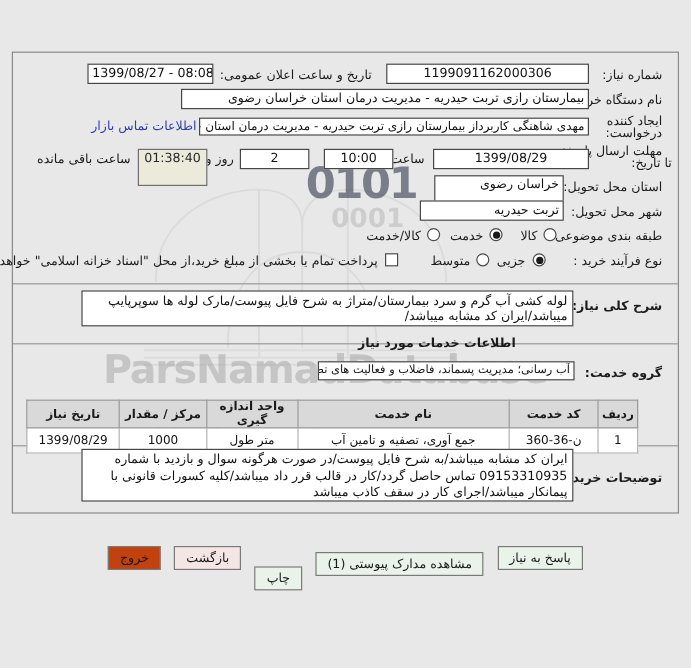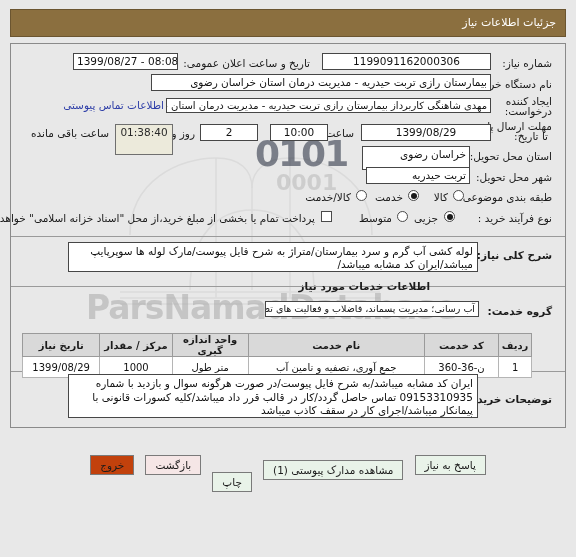--- a/index.html
+++ b/index.html
@@ -280,59 +280,56 @@
         <path d="M0 164 L260 164"></path>
       </g>
     </svg>
     <div class="wm-num">0101</div>
     <div class="wm-num2">0001</div>
     <div class="wm-text">ParsNamadDatabase</div>
     <div class="wm-text2">مرکز و اطلاعات بازار</div>
     <div class="wm-code">۲۰-۷۷۷۲۷۸۸-۱۳۳</div>
   </div>
 
-  <div class="title-bar">
-    <span>جزئیات اطلاعات نیاز</span>
-  </div>
 
   <div class="panel">
     <div class="sep" style="top:192px;"></div>
     <div class="sep" style="top:242px;"></div>
     <div class="sep" style="top:327px;"></div>
   </div>
 
   <div class="lbl" style="right:24px; top:57px;">شماره نیاز:</div>
   <div class="fld center ltr" style="right:85px; top:53px; width:169px; height:17px; line-height:15px;">1199091162000306</div>
 
   <div class="lbl" style="right:266px; top:57px;">تاریخ و ساعت اعلان عمومی:</div>
   <div class="fld center ltr" style="right:398px; top:53px; width:105px; height:17px; line-height:15px;">1399/08/27 - 08:08</div>
 
   <div class="lbl" style="right:24px; top:78px;">نام دستگاه خریدار:</div>
   <div class="fld" style="right:85px; top:74px; width:340px; height:17px; line-height:15px;">بیمارستان رازی تربت حیدریه - مدیریت درمان استان خراسان رضوی</div>
 
   <div class="lbl" style="right:24px; top:95px;">ایجاد کننده</div>
   <div class="lbl" style="right:24px; top:105px;">درخواست:</div>
   <div class="fld" style="right:85px; top:98px; width:325px; height:15px; line-height:13px; font-size:10px;">مهدی شاهنگی کاربرداز بیمارستان رازی تربت حیدریه - مدیریت درمان استان خرا</div>
-  <div class="link" style="right:412px; top:99px;">اطلاعات تماس پیوستی</div>
+  <div class="link" style="right:412px; top:99px;">اطلاعات تماس بازار</div>
 
   <div class="lbl" style="right:24px; top:120px;">مهلت ارسال پاسخ:</div>
-  <div class="lbl" style="right:28px; top:130px;">تا تاریخ:</div>
+  <div class="lbl" style="right:16px; top:130px;">تا تاریخ:</div>
   <div class="fld center ltr" style="right:85px; top:124px; width:130px; height:17px; line-height:15px;">1399/08/29</div>
   <div class="lbl" style="right:222px; top:127px;">ساعت</div>
   <div class="fld center ltr" style="right:248px; top:124px; width:58px; height:17px; line-height:15px;">10:00</div>
   <div class="fld center ltr" style="right:318px; top:124px; width:58px; height:17px; line-height:15px;">2</div>
   <div class="lbl" style="right:381px; top:127px;">روز و</div>
   <div class="fld timer" style="right:403px; top:124px; width:58px; height:31px; line-height:15px;">01:38:40</div>
   <div class="lbl" style="right:467px; top:127px;">ساعت باقی مانده</div>
 
   <div class="lbl" style="right:24px; top:150px;">استان محل تحویل:</div>
   <div class="fld" style="right:106px; top:146px; width:108px; height:24px; line-height:15px;">خراسان رضوی</div>
 
   <div class="lbl" style="right:24px; top:171px;">شهر محل تحویل:</div>
-  <div class="fld" style="right:106px; top:167px; width:104px; height:17px; line-height:15px;">تربت حیدریه</div>
+  <div class="fld" style="right:106px; top:167px; width:120px; height:17px; line-height:15px;">تربت حیدریه</div>
 
   <div class="lbl" style="right:24px; top:191px;">طبقه بندی موضوعی:</div>
   <div class="radio" style="right:112px; top:190px;"></div>
   <div class="lbl" style="right:128px; top:191px;">کالا</div>
   <div class="radio on" style="right:157px; top:190px;"></div>
   <div class="lbl" style="right:173px; top:191px;">خدمت</div>
   <div class="radio" style="right:209px; top:190px;"></div>
   <div class="lbl" style="right:225px; top:191px;">کالا/خدمت</div>
 
   <div class="lbl" style="right:24px; top:212px;">نوع فرآیند خرید :</div>

